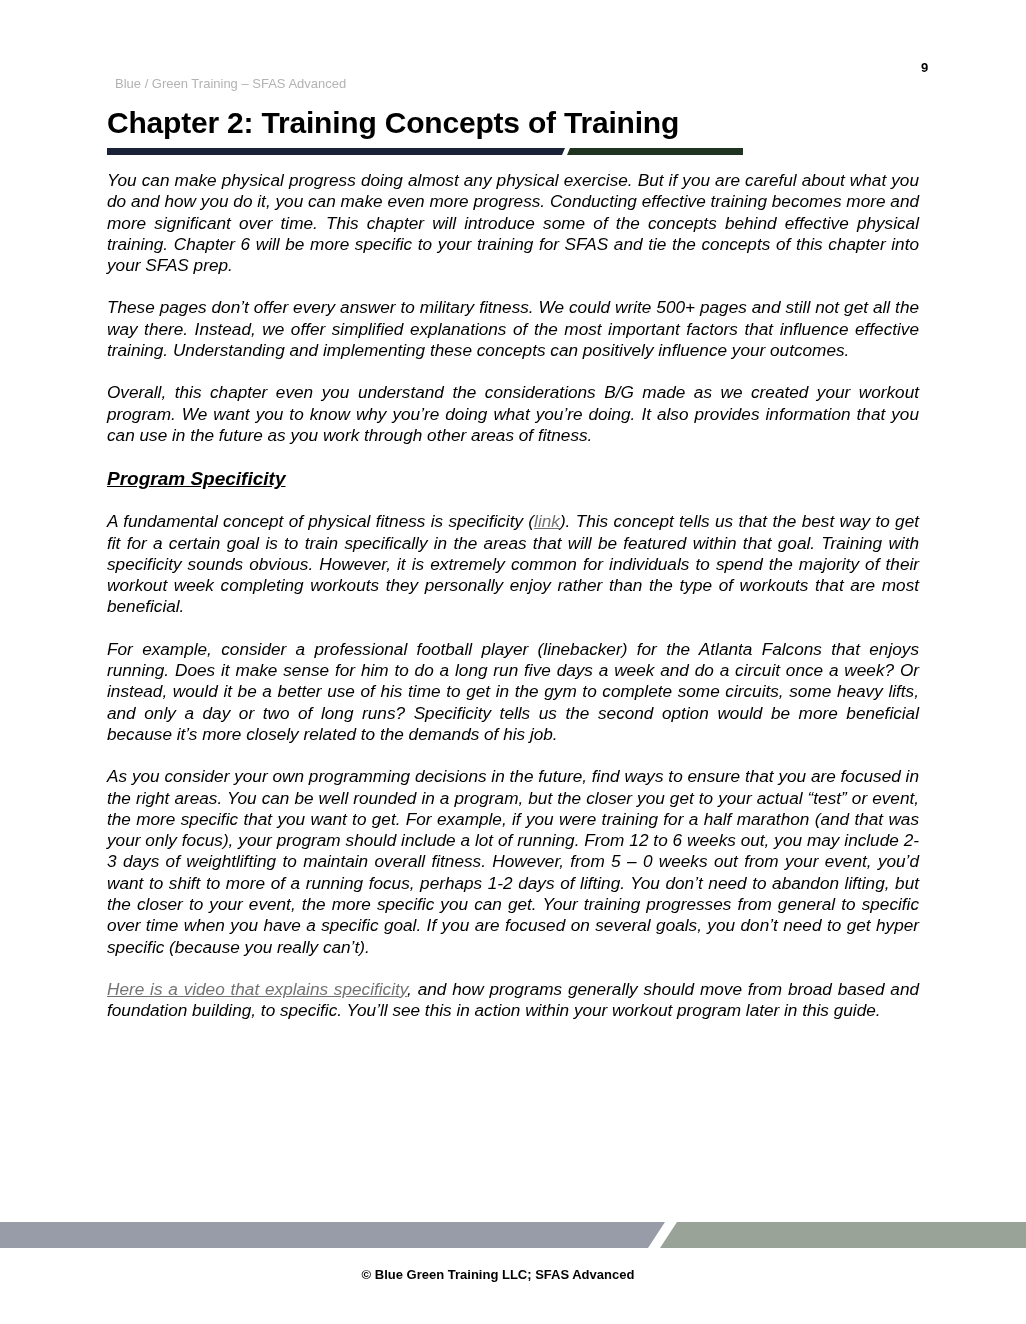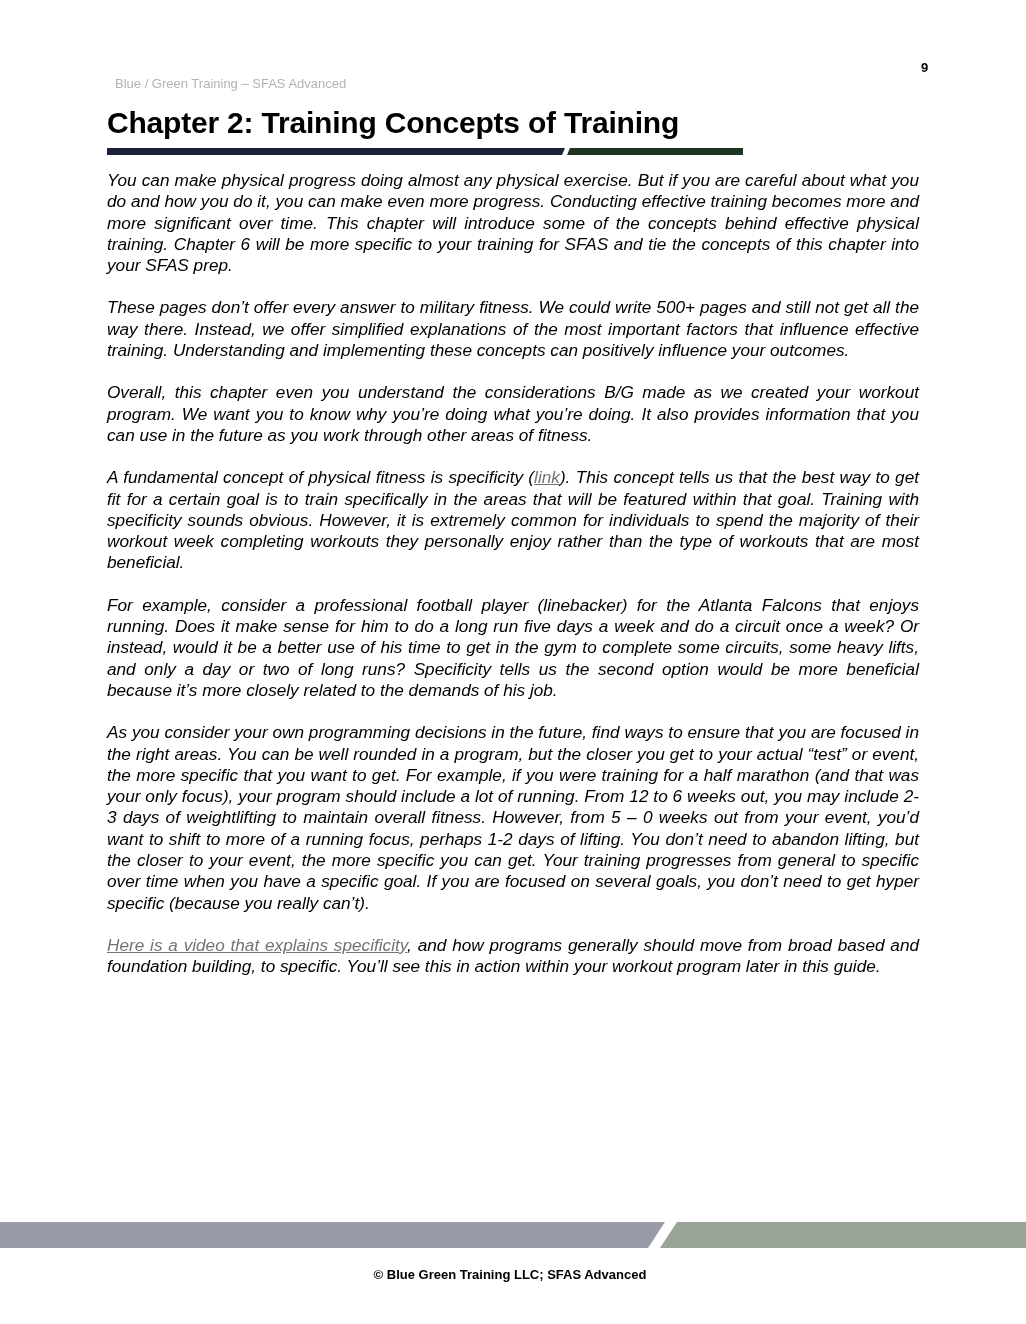--- a/index.html
+++ b/index.html
@@ -10,41 +10,42 @@
   .chapter-title { position: absolute; left: 107px; top: 106px; margin: 0; font-size: 30px; font-weight: bold; letter-spacing: -0.2px; white-space: nowrap; }
   .title-bar { position: absolute; left: 107px; top: 148px; width: 636px; height: 7px; }
   .title-bar svg { display: block; }
   .content { position: absolute; left: 107px; top: 170px; width: 812px; font-style: italic; }
   .content p { margin: 0 0 21px 0; font-size: 17.2px; line-height: 21.3px; text-align: justify; }
   .content p.last { margin-bottom: 0; }
   .section-heading { margin: 0 0 20px 0; font-size: 19px; font-weight: bold; text-decoration: underline; line-height: 24px; }
   a { color: #737373; text-decoration: underline; }
   .footer-bar { position: absolute; left: 0; top: 1222px; width: 1026px; height: 26px; }
   .footer-bar svg { display: block; }
-  .footer-text { position: absolute; left: 12px; top: 1267px; width: 996px; text-align: center; font-size: 13px; font-weight: bold; }
+  .footer-text { position: absolute; left: 0; top: 1267px; width: 996px; text-align: center; font-size: 13px; font-weight: bold; }
 </style>
 </head>
 <body>
 
 <div class="running-head">Blue / Green Training – SFAS Advanced</div>
 <div class="page-number">9</div>
 
 <h1 class="chapter-title">Chapter 2: Training Concepts of Training</h1>
 <div class="title-bar">
   <svg width="636" height="7" viewBox="0 0 636 7">
     <polygon points="0,0 458,0 455,7 0,7" fill="#1a2238"></polygon>
     <polygon points="463,0 636,0 636,7 460,7" fill="#1e3320"></polygon>
   </svg>
 </div>
 
 <div class="content">
   <p>You can make physical progress doing almost any physical exercise. But if you are careful about what you do and how you do it, you can make even more progress. Conducting effective training becomes more and more significant over time. This chapter will introduce some of the concepts behind effective physical training. Chapter 6 will be more specific to your training for SFAS and tie the concepts of this chapter into your SFAS prep.</p>
   <p>These pages don’t offer every answer to military fitness. We could write 500+ pages and still not get all the way there. Instead, we offer simplified explanations of the most important factors that influence effective training. Understanding and implementing these concepts can positively influence your outcomes.</p>
   <p>Overall, this chapter even you understand the considerations B/G made as we created your workout program. We want you to know why you’re doing what you’re doing. It also provides information that you can use in the future as you work through other areas of fitness.</p>
 
+  <h2 class="section-heading">Program Specificity</h2>
 
   <p><span>A fundamental concept of physical fitness is specificity (</span><a href="#">link</a><span>). This concept tells us that the best way to get fit for a certain goal is to train specifically in the areas that will be featured within that goal. Training with specificity sounds obvious. However, it is extremely common for individuals to spend the majority of their workout week completing workouts they personally enjoy rather than the type of workouts that are most beneficial.</span></p>
   <p>For example, consider a professional football player (linebacker) for the Atlanta Falcons that enjoys running. Does it make sense for him to do a long run five days a week and do a circuit once a week? Or instead, would it be a better use of his time to get in the gym to complete some circuits, some heavy lifts, and only a day or two of long runs? Specificity tells us the second option would be more beneficial because it’s more closely related to the demands of his job.</p>
   <p>As you consider your own programming decisions in the future, find ways to ensure that you are focused in the right areas. You can be well rounded in a program, but the closer you get to your actual “test” or event, the more specific that you want to get. For example, if you were training for a half marathon (and that was your only focus), your program should include a lot of running. From 12 to 6 weeks out, you may include 2-3 days of weightlifting to maintain overall fitness. However, from 5 – 0 weeks out from your event, you’d want to shift to more of a running focus, perhaps 1-2 days of lifting. You don’t need to abandon lifting, but the closer to your event, the more specific you can get. Your training progresses from general to specific over time when you have a specific goal. If you are focused on several goals, you don’t need to get hyper specific (because you really can’t).</p>
   <p class="last"><a href="#">Here is a video that explains specificity</a><span>, and how programs generally should move from broad based and foundation building, to specific. You’ll see this in action within your workout program later in this guide.</span></p>
 </div>
 
 <div class="footer-bar">
   <svg width="1026" height="26" viewBox="0 0 1026 26">
     <polygon points="0,0 665,0 648,26 0,26" fill="#989ca8"></polygon>

